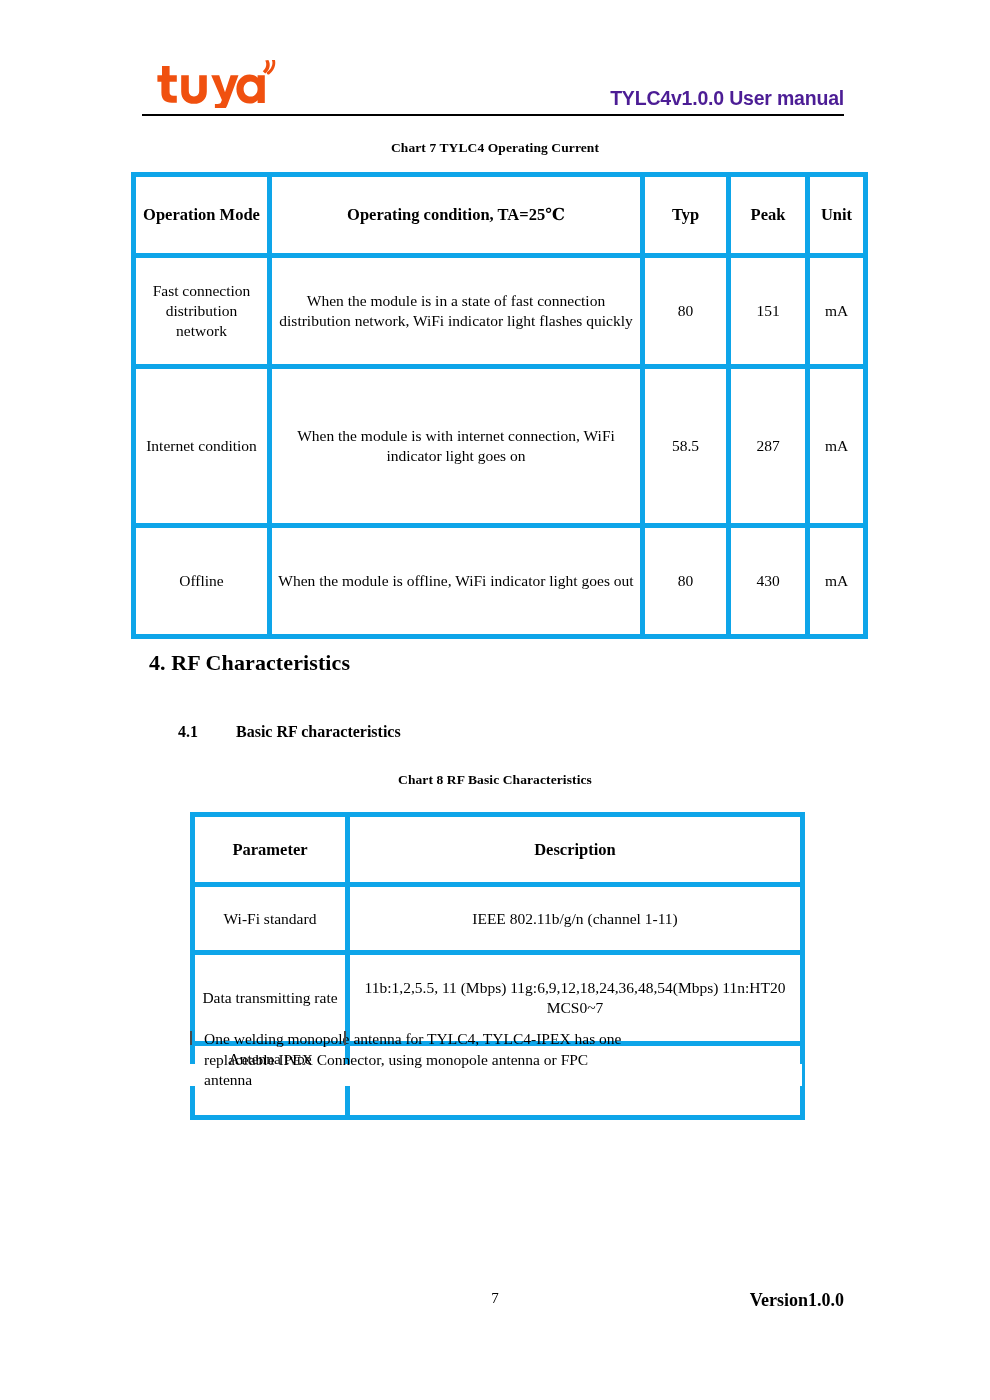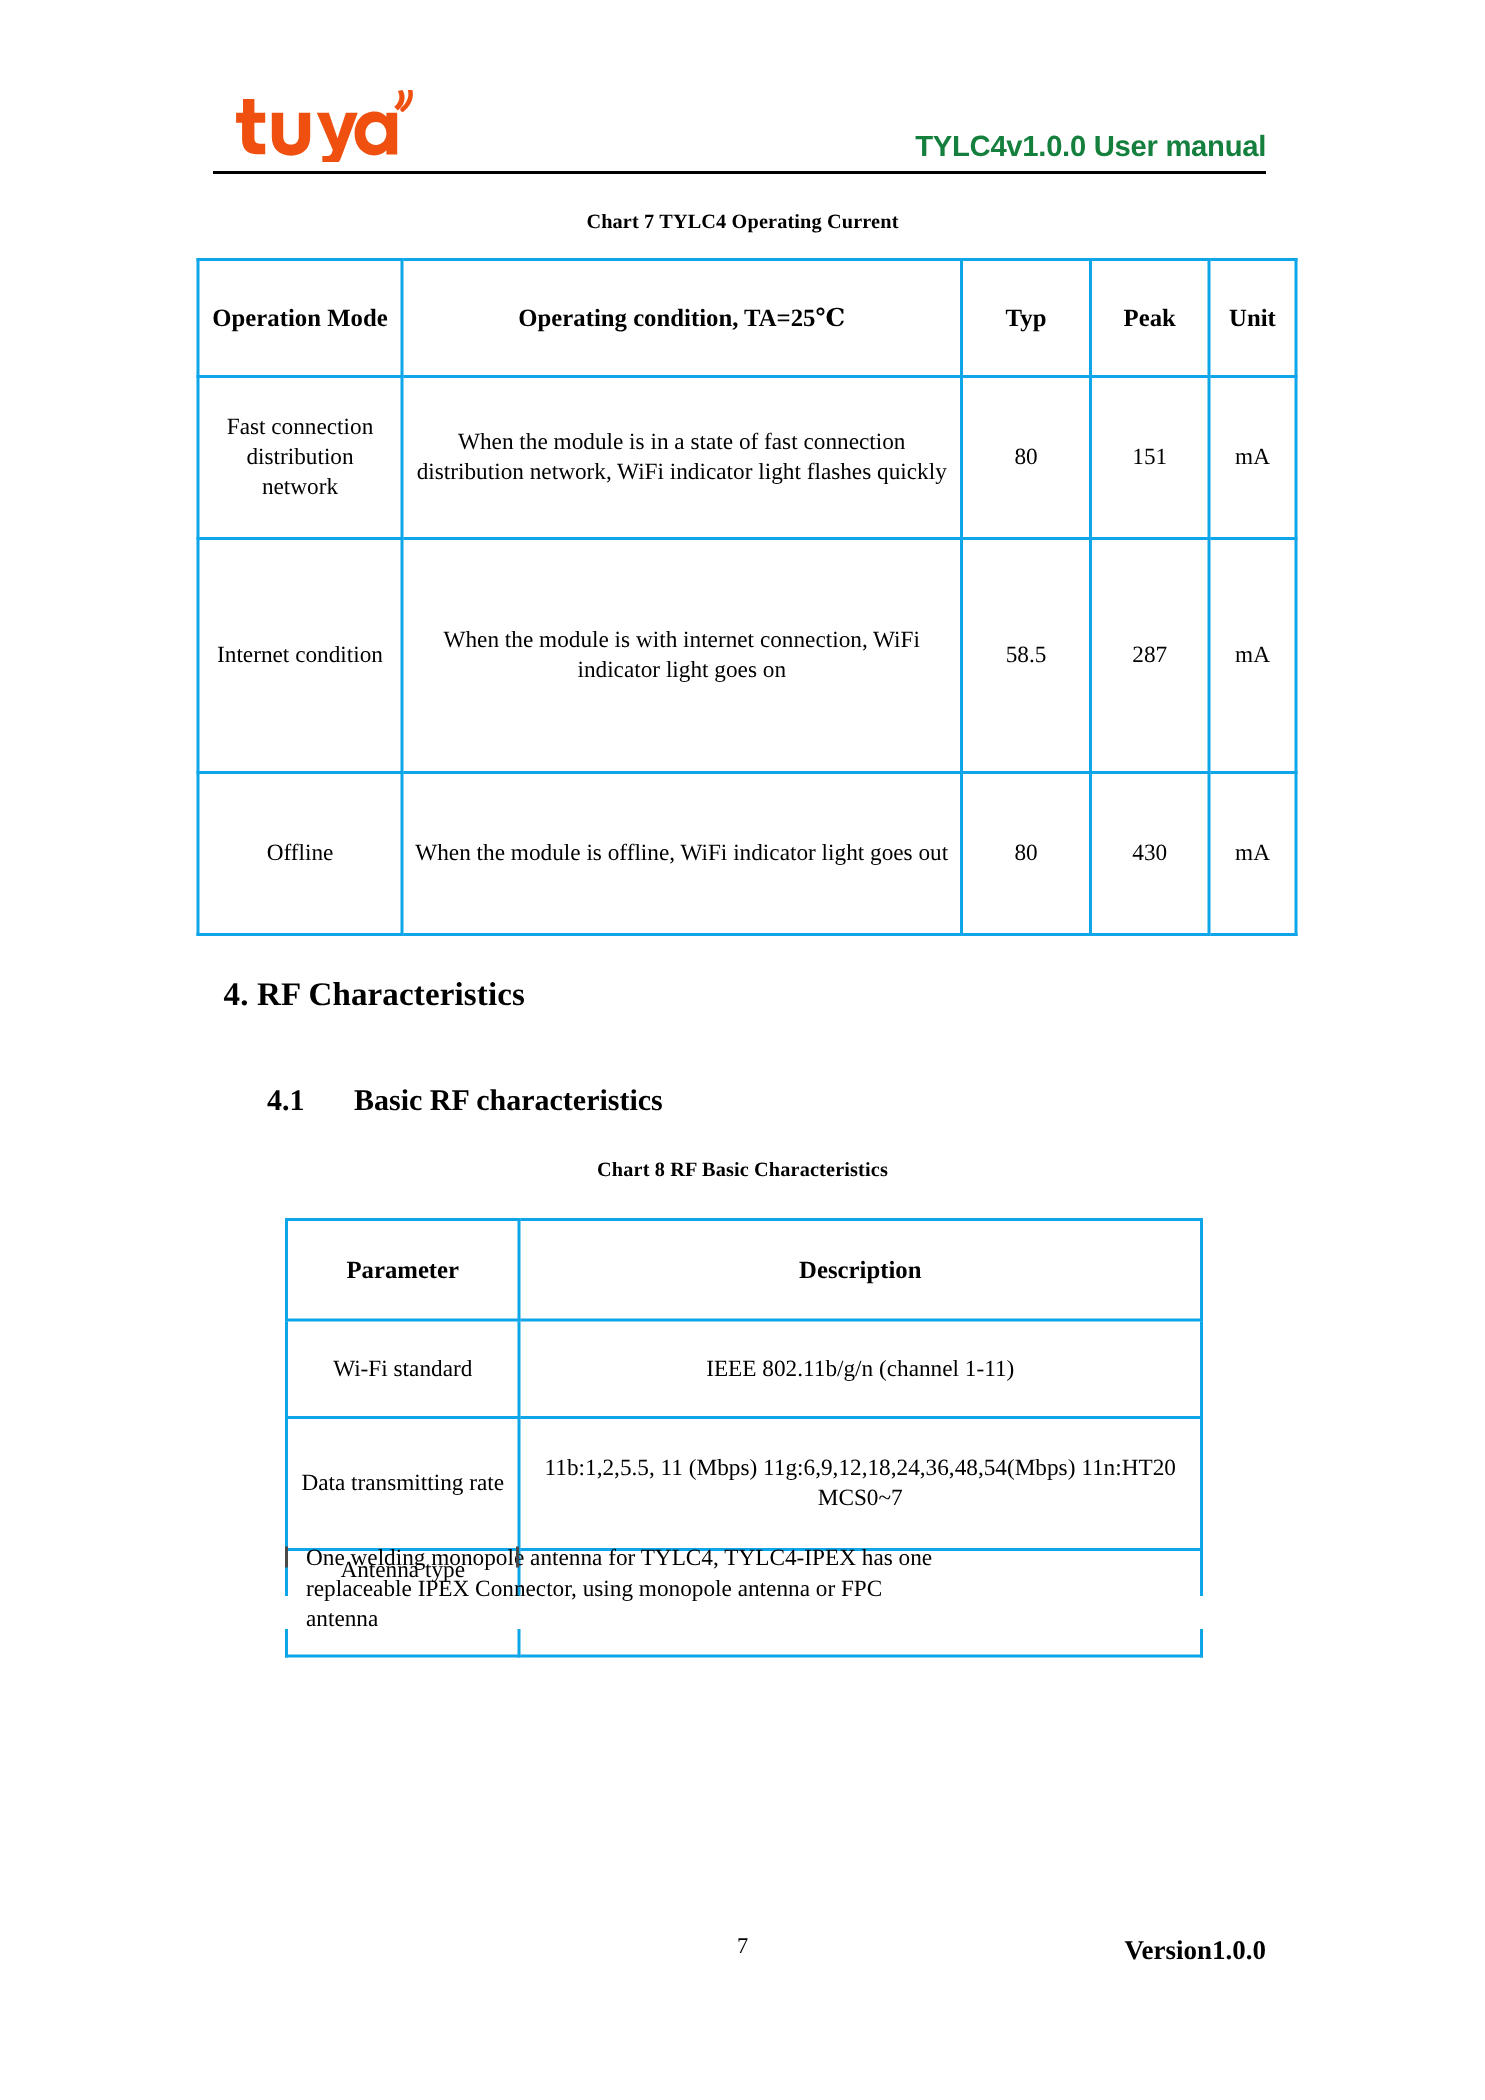--- a/index.html
+++ b/index.html
@@ -35,21 +35,21 @@
   }
   .logo-svg { display: block; }
   .header-title {
     position: absolute;
     right: 0px;
     bottom: 4px;
     font-family: "Liberation Sans", "DejaVu Sans", sans-serif;
     font-weight: bold;
     font-size: 19.5px;
     letter-spacing: -0.2px;
-    color: #15803d;
+    color: #4c1d95;
     white-space: nowrap;
   }
 
   
   .chart-caption {
     position: absolute;
     width: 100%;
     text-align: center;
     font-weight: bold;
     font-size: 13.5px;
@@ -58,21 +58,21 @@
   #caption7 { top: 140px; left: 0; }
   #caption8 { top: 772px; left: 0; }
 
   
   table {
     position: absolute;
     border-collapse: collapse;
     table-layout: fixed;
   }
   table td, table th {
-    border: 2px solid #0ea5e9;
+    border: 5px solid #0ea5e9;
     padding: 16px 6px;
     text-align: center;
     vertical-align: middle;
     font-size: 15.5px;
     line-height: 1.28;
     font-weight: normal;
   }
   table th {
     font-weight: bold;
     font-size: 16.5px;
@@ -101,21 +101,21 @@
     left: 149px;
     top: 650px;
     font-size: 22px;
     font-weight: bold;
     letter-spacing: 0.1px;
   }
   .h2-section {
     position: absolute;
     left: 178px;
     top: 723px;
-    font-size: 20px;
+    font-size: 16px;
     font-weight: bold;
   }
   .h2-section .h2-num { display: inline-block; width: 58px; }
 
   
   #table-rf-basic {
     left: 190px;
     top: 812px;
     width: 610px;
     height: 250px;

